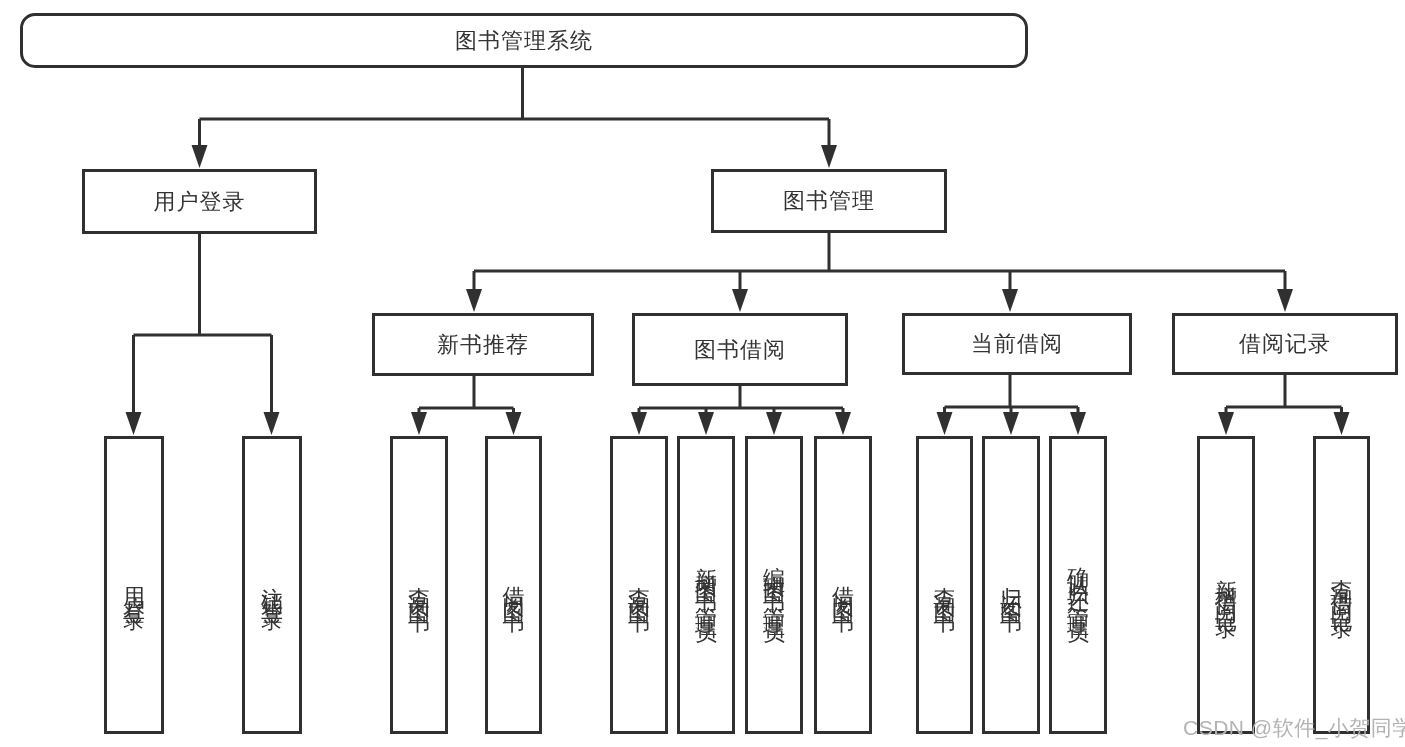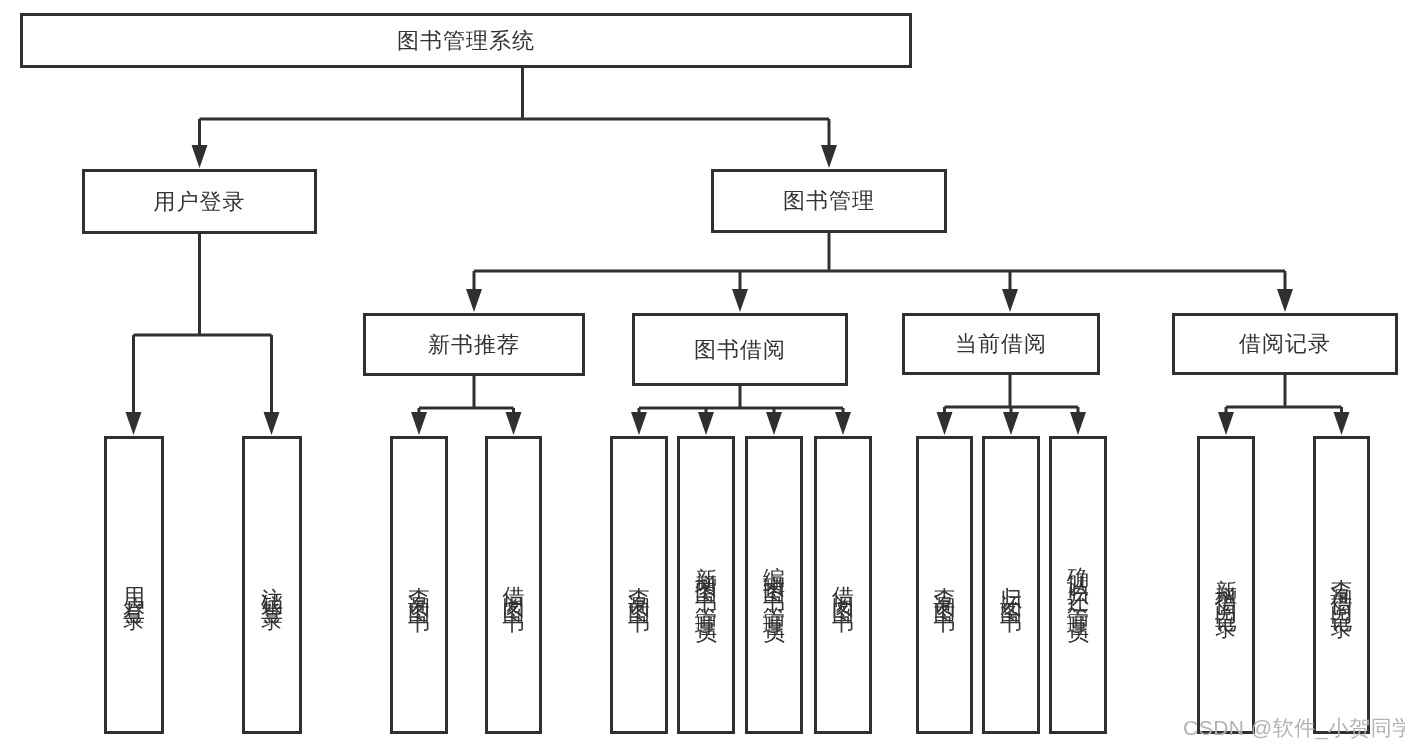--- a/index.html
+++ b/index.html
@@ -115,38 +115,38 @@
       <polygon points="1070,412 1086,412 1078,435"></polygon>
     </g>
 
     <g>
       <path d="M1285 375 V407 M1226 407 H1341.5 M1226 407 V413 M1341.5 407 V413"></path>
       <polygon points="1218,412 1234,412 1226,435"></polygon>
       <polygon points="1333.5,412 1349.5,412 1341.5,435"></polygon>
     </g>
   </svg>
 
-  <div class="node hbox" style="left:20px; top:13px; width:892px; height:55px;">
+  <div class="node hbox" style="left:20px; top:13px; width:1008px; height:55px;border-radius:15px;">
     <span>图书管理系统</span>
   </div>
 
   <div class="node hbox" style="left:82px; top:169px; width:235px; height:65px;">
     <span>用户登录</span>
   </div>
   <div class="node hbox" style="left:711px; top:169px; width:236px; height:64px;">
     <span>图书管理</span>
   </div>
 
-  <div class="node hbox" style="left:363px; top:313px; width:222px; height:63px;">
+  <div class="node hbox" style="left:372px; top:313px; width:222px; height:63px;">
     <span>新书推荐</span>
   </div>
   <div class="node hbox" style="left:632px; top:313px; width:216px; height:73px;">
     <span>图书借阅</span>
   </div>
-  <div class="node hbox" style="left:902px; top:313px; width:198px; height:62px;">
+  <div class="node hbox" style="left:902px; top:313px; width:230px; height:62px;">
     <span>当前借阅</span>
   </div>
   <div class="node hbox" style="left:1172px; top:313px; width:226px; height:62px;">
     <span>借阅记录</span>
   </div>
 
   <div class="node vbox" style="left:104px; top:436px; width:60px; height:298px;">
     <span>用户登录</span>
   </div>
   <div class="node vbox" style="left:242px; top:436px; width:60px; height:298px;">

